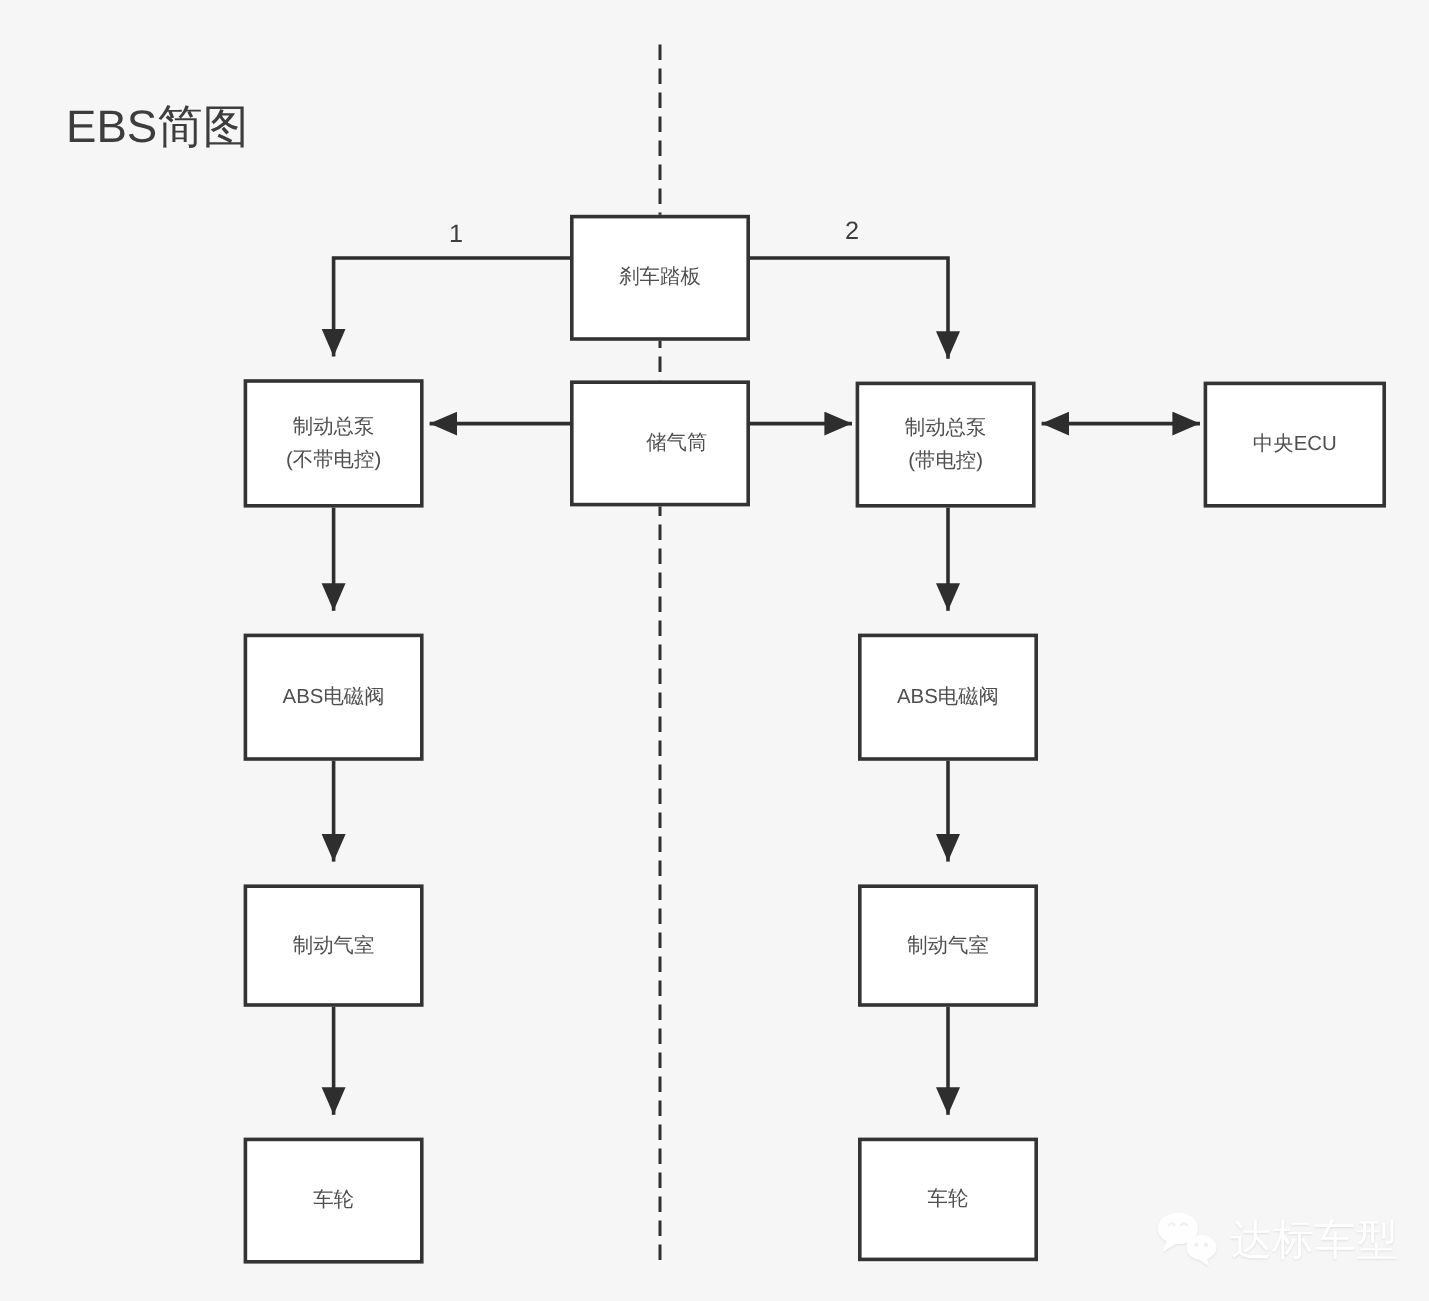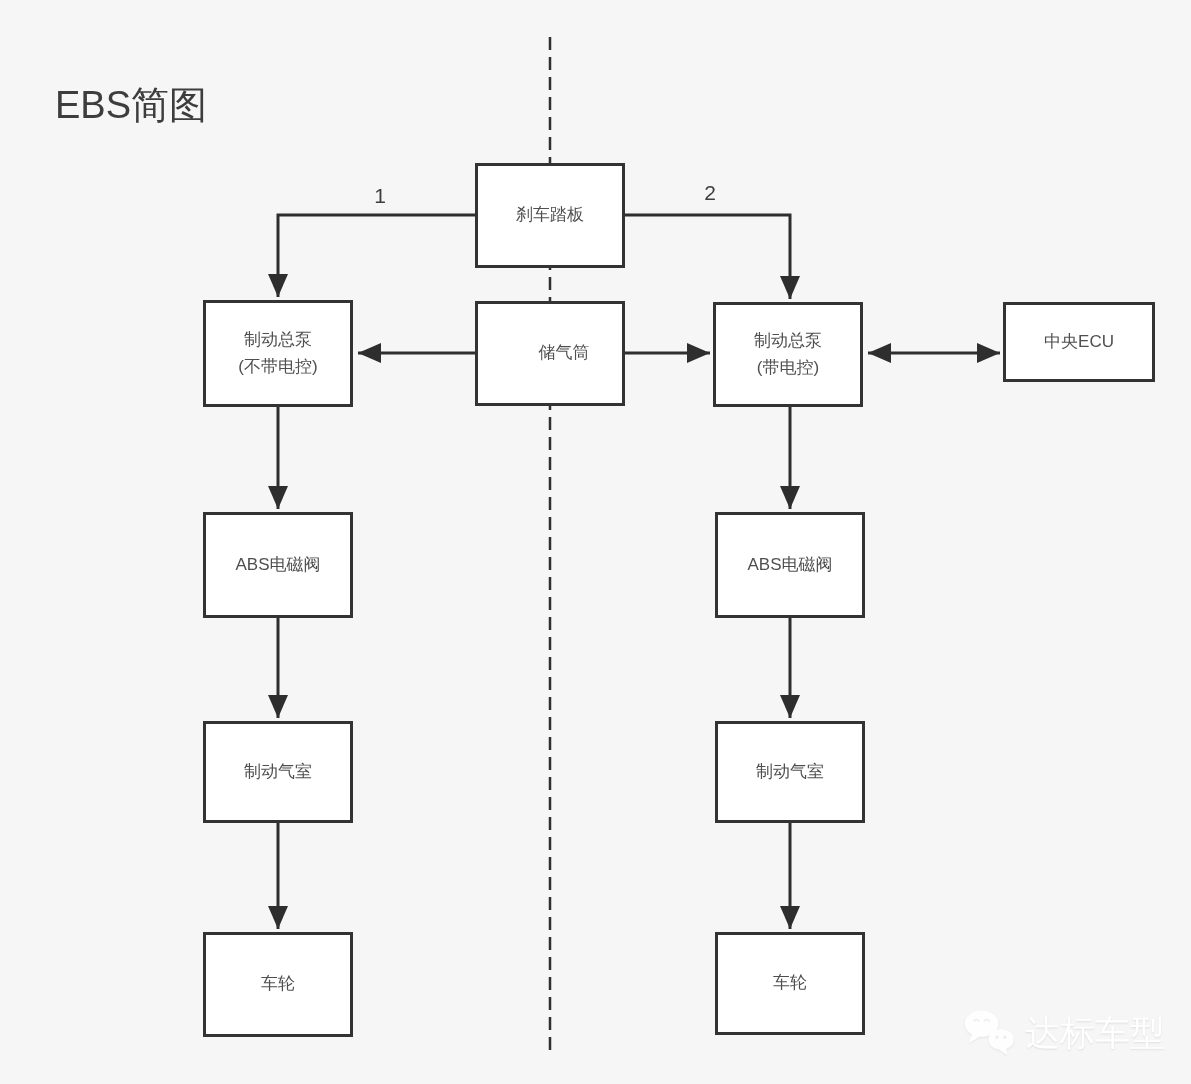--- a/index.html
+++ b/index.html
@@ -37,20 +37,21 @@
     background: #ffffff;
     border: 3px solid #333333;
     color: #4f4f4f;
     font-size: 17px;
     line-height: 1.55;
     display: flex;
     align-items: center;
     justify-content: center;
     text-align: center;
     white-space: pre-line;
+    margin-top: 16px;
   }
   .diagram-title {
     position: absolute;
     font-size: 38px;
     color: #3d3d3d;
     white-space: nowrap;
   }
   .edge-label {
     position: absolute;
     transform: translateX(-50%);
@@ -74,21 +75,21 @@
   }
   .watermark-icon {
     filter: drop-shadow(0 1px 1px rgba(0,0,0,0.08));
   }
 
   
   .n-brake-pedal      { left: 475px; top: 163px; width: 150px; height: 105px; }
   .n-master-no-ecu    { left: 203px; top: 300px; width: 150px; height: 107px; }
   .n-air-reservoir    { left: 475px; top: 301px; width: 150px; height: 105px; padding-left: 28px; }
   .n-master-with-ecu  { left: 713px; top: 302px; width: 150px; height: 105px; }
-  .n-central-ecu      { left: 1003px; top: 302px; width: 152px; height: 80px; }
+  .n-central-ecu      { left: 1003px; top: 302px; width: 152px; height: 105px; }
   .n-abs-valve-left   { left: 203px; top: 512px; width: 150px; height: 106px; }
   .n-abs-valve-right  { left: 715px; top: 512px; width: 150px; height: 106px; }
   .n-chamber-left     { left: 203px; top: 721px; width: 150px; height: 102px; }
   .n-chamber-right    { left: 715px; top: 721px; width: 150px; height: 102px; }
   .n-wheel-left       { left: 203px; top: 932px; width: 150px; height: 105px; }
   .n-wheel-right      { left: 715px; top: 932px; width: 150px; height: 103px; }
 </style>
 </head>
 <body>
 

